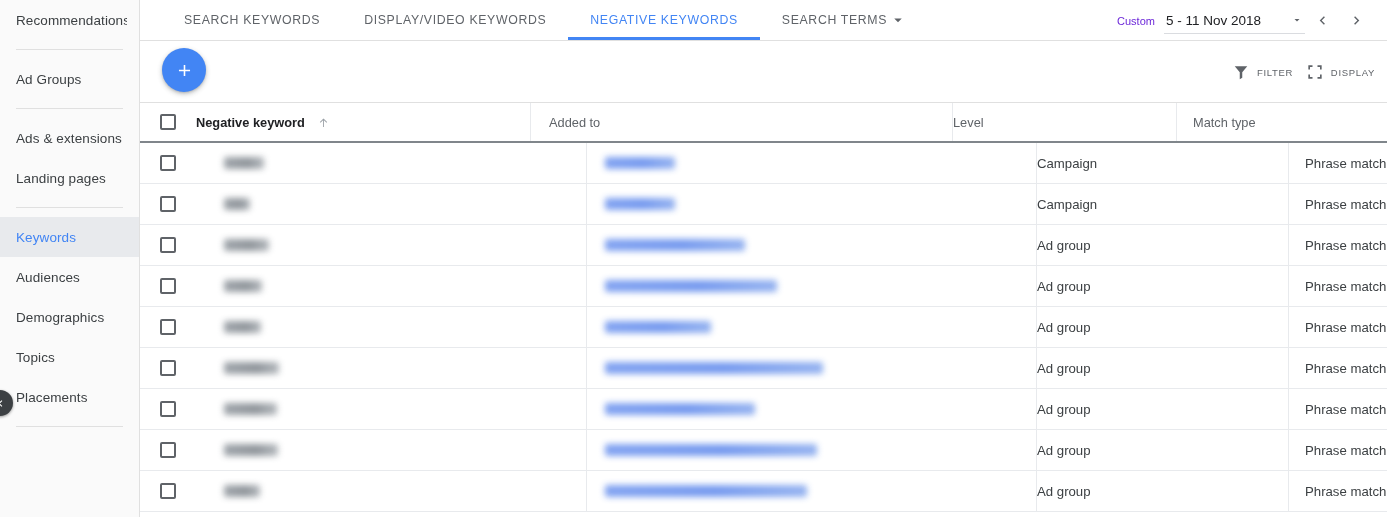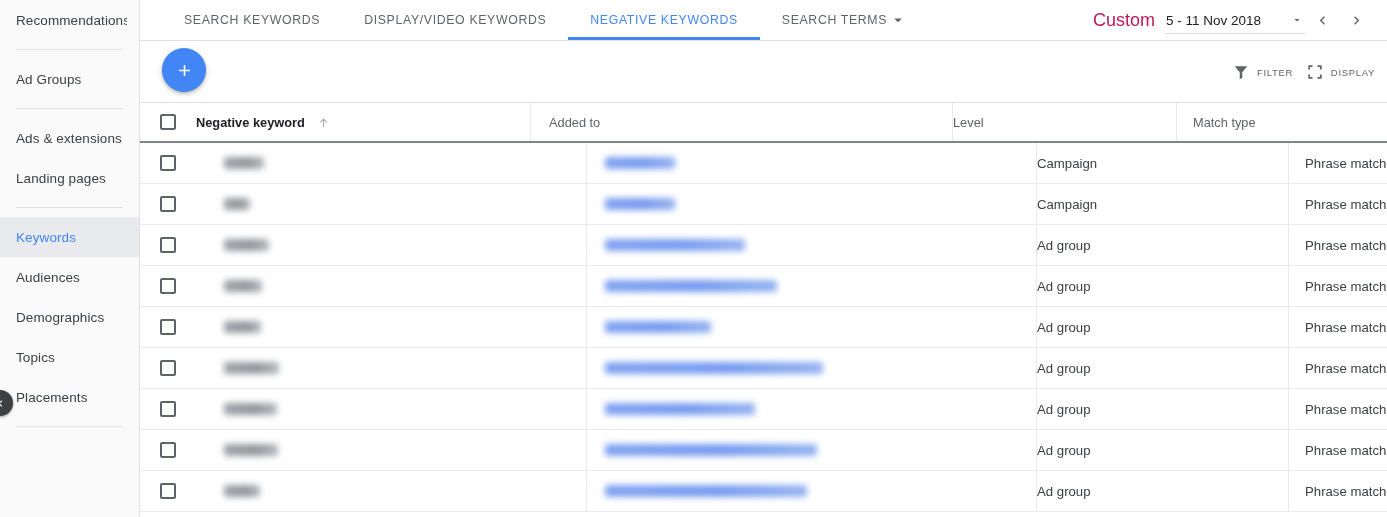--- a/index.html
+++ b/index.html
@@ -82,21 +82,21 @@
   .tab.active::after {
     content: ""; position: absolute; left: 0; right: 0; bottom: 0;
     height: 3px; background: #4285f4;
   }
   .tab-caret { display:flex; align-items:center; padding-left:2px; }
 
   .daterange {
     position: absolute; right: 14px; top: 0; height: 41px;
     display: flex; align-items: center; gap: 0;
   }
-  .dr-label { font-size: 18px; color: #be185d; margin-right: 9px; }
+  .dr-label { font-size: 11px; color: #6d28d9; margin-right: 9px; }
   .dr-value {
     font-size: 13.5px; color: #202124; font-weight: 500;
     border-bottom: 1px solid #dadce0;
     padding: 5px 2px 5px 2px;
     display: flex; align-items: center; gap: 30px;
     cursor: pointer;
   }
   .dr-caret { display:flex; align-items:center; }
   .nav-arrow {
     width: 34px; height: 34px; display:flex; align-items:center; justify-content:center;

